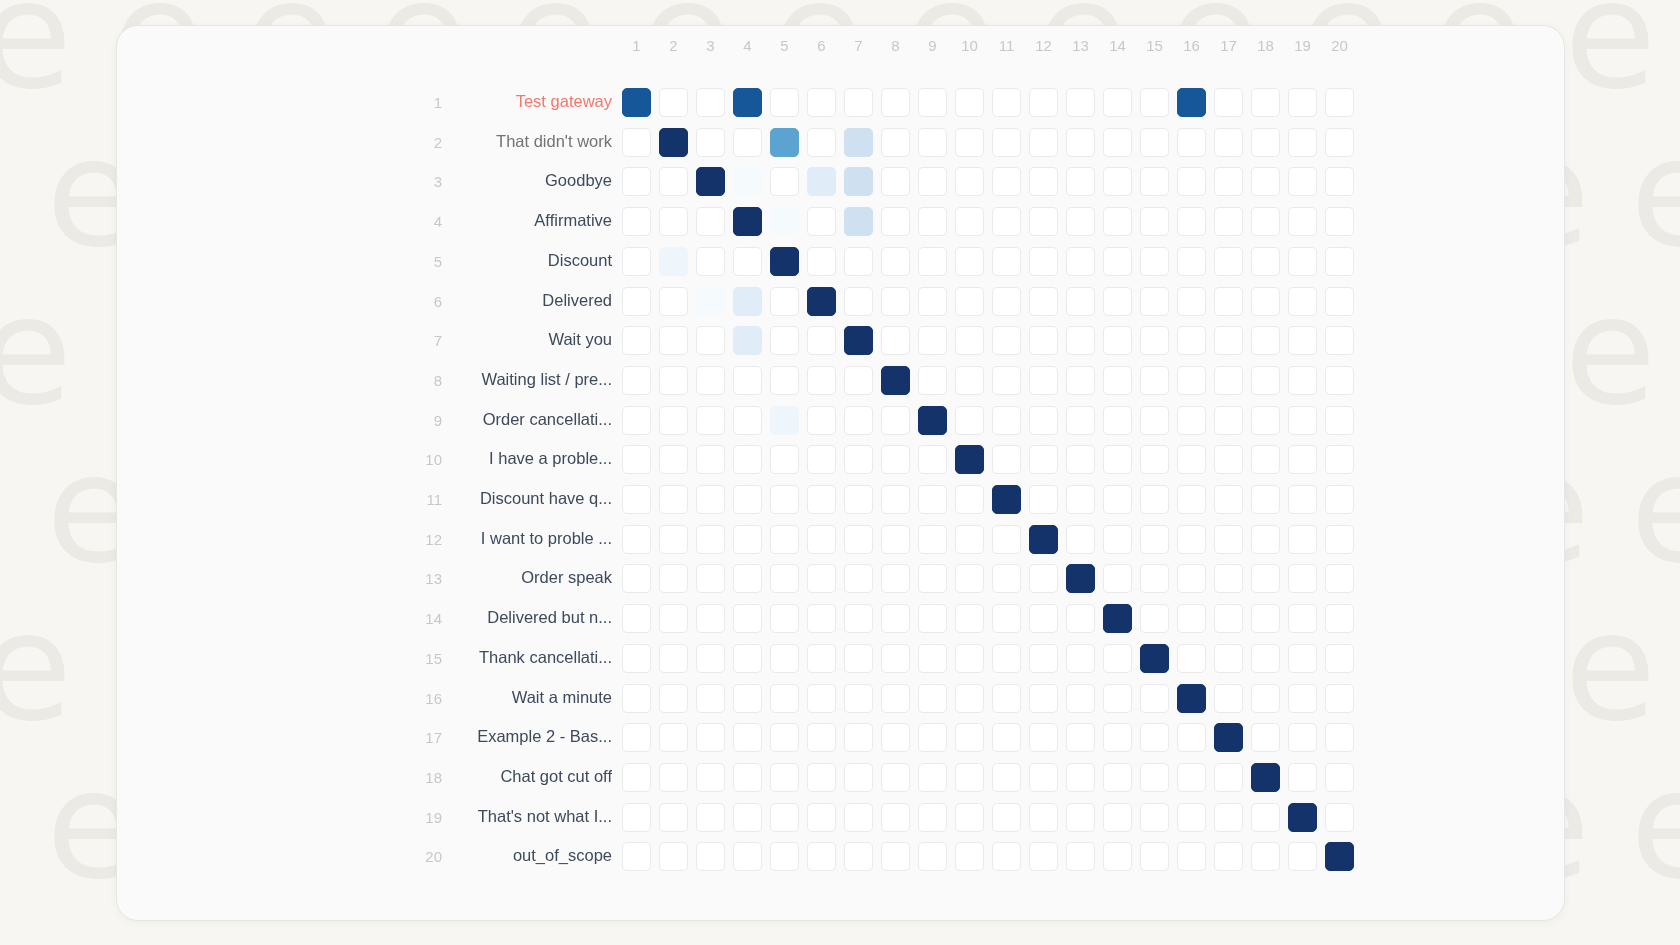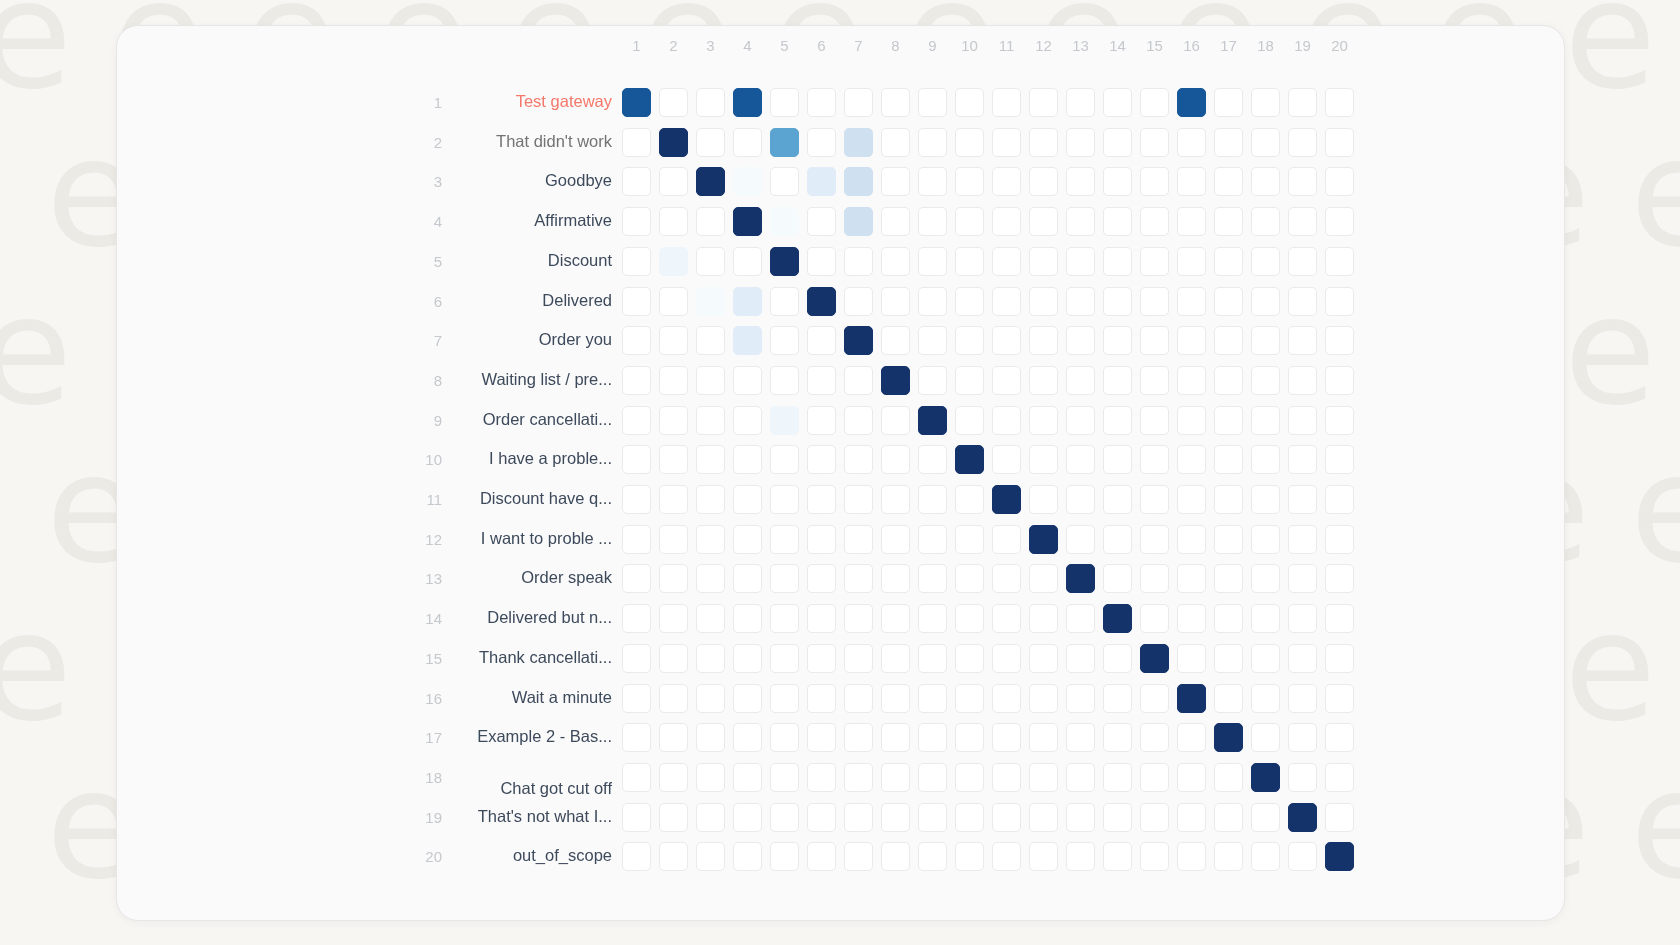--- a/index.html
+++ b/index.html
@@ -364,21 +364,21 @@
           <div class="cell" style="left: 986px; top: 0px; background: rgb(255, 255, 255); border: 1px solid rgb(232, 234, 236);"></div>
           <div class="cell" style="left: 1023px; top: 0px; background: rgb(255, 255, 255); border: 1px solid rgb(232, 234, 236);"></div>
           <div class="cell" style="left: 1060px; top: 0px; background: rgb(255, 255, 255); border: 1px solid rgb(232, 234, 236);"></div>
           <div class="cell" style="left: 1097px; top: 0px; background: rgb(255, 255, 255); border: 1px solid rgb(232, 234, 236);"></div>
           <div class="cell" style="left: 1134px; top: 0px; background: rgb(255, 255, 255); border: 1px solid rgb(232, 234, 236);"></div>
           <div class="cell" style="left: 1171px; top: 0px; background: rgb(255, 255, 255); border: 1px solid rgb(232, 234, 236);"></div>
           <div class="cell" style="left: 1208px; top: 0px; background: rgb(255, 255, 255); border: 1px solid rgb(232, 234, 236);"></div>
         </div>
         <div class="matrix-row" style="top: 300.2px; height: 29px;">
           <div class="row-index" style="left: 295px; top: 6px;">7</div>
-          <div class="row-label " style="left: 345px; width: 150px; top: 4px;">Order you</div>
+          <div class="row-label " style="left: 345px; width: 150px; top: 4px;">Wait you</div>
           <div class="cell" style="left: 505px; top: 0px; background: rgb(255, 255, 255); border: 1px solid rgb(232, 234, 236);"></div>
           <div class="cell" style="left: 542px; top: 0px; background: rgb(255, 255, 255); border: 1px solid rgb(232, 234, 236);"></div>
           <div class="cell" style="left: 579px; top: 0px; background: rgb(255, 255, 255); border: 1px solid rgb(232, 234, 236);"></div>
           <div class="cell" style="left: 616px; top: 0px; background: rgb(224, 236, 247); border: 1px solid rgb(224, 236, 247);"></div>
           <div class="cell" style="left: 653px; top: 0px; background: rgb(255, 255, 255); border: 1px solid rgb(232, 234, 236);"></div>
           <div class="cell" style="left: 690px; top: 0px; background: rgb(255, 255, 255); border: 1px solid rgb(232, 234, 236);"></div>
           <div class="cell" style="left: 727px; top: 0px; background: rgb(20, 51, 107); border: 1px solid rgb(20, 51, 107);"></div>
           <div class="cell" style="left: 764px; top: 0px; background: rgb(255, 255, 255); border: 1px solid rgb(232, 234, 236);"></div>
           <div class="cell" style="left: 801px; top: 0px; background: rgb(255, 255, 255); border: 1px solid rgb(232, 234, 236);"></div>
           <div class="cell" style="left: 838px; top: 0px; background: rgb(255, 255, 255); border: 1px solid rgb(232, 234, 236);"></div>
@@ -628,21 +628,21 @@
           <div class="cell" style="left: 986px; top: 0px; background: rgb(255, 255, 255); border: 1px solid rgb(232, 234, 236);"></div>
           <div class="cell" style="left: 1023px; top: 0px; background: rgb(255, 255, 255); border: 1px solid rgb(232, 234, 236);"></div>
           <div class="cell" style="left: 1060px; top: 0px; background: rgb(255, 255, 255); border: 1px solid rgb(232, 234, 236);"></div>
           <div class="cell" style="left: 1097px; top: 0px; background: rgb(20, 51, 107); border: 1px solid rgb(20, 51, 107);"></div>
           <div class="cell" style="left: 1134px; top: 0px; background: rgb(255, 255, 255); border: 1px solid rgb(232, 234, 236);"></div>
           <div class="cell" style="left: 1171px; top: 0px; background: rgb(255, 255, 255); border: 1px solid rgb(232, 234, 236);"></div>
           <div class="cell" style="left: 1208px; top: 0px; background: rgb(255, 255, 255); border: 1px solid rgb(232, 234, 236);"></div>
         </div>
         <div class="matrix-row" style="top: 736.9px; height: 29px;">
           <div class="row-index" style="left: 295px; top: 6px;">18</div>
-          <div class="row-label " style="left: 345px; width: 150px; top: 16px;">Chat got cut off</div>
+          <div class="row-label " style="left: 345px; width: 150px; top: 4px;">Chat got cut off</div>
           <div class="cell" style="left: 505px; top: 0px; background: rgb(255, 255, 255); border: 1px solid rgb(232, 234, 236);"></div>
           <div class="cell" style="left: 542px; top: 0px; background: rgb(255, 255, 255); border: 1px solid rgb(232, 234, 236);"></div>
           <div class="cell" style="left: 579px; top: 0px; background: rgb(255, 255, 255); border: 1px solid rgb(232, 234, 236);"></div>
           <div class="cell" style="left: 616px; top: 0px; background: rgb(255, 255, 255); border: 1px solid rgb(232, 234, 236);"></div>
           <div class="cell" style="left: 653px; top: 0px; background: rgb(255, 255, 255); border: 1px solid rgb(232, 234, 236);"></div>
           <div class="cell" style="left: 690px; top: 0px; background: rgb(255, 255, 255); border: 1px solid rgb(232, 234, 236);"></div>
           <div class="cell" style="left: 727px; top: 0px; background: rgb(255, 255, 255); border: 1px solid rgb(232, 234, 236);"></div>
           <div class="cell" style="left: 764px; top: 0px; background: rgb(255, 255, 255); border: 1px solid rgb(232, 234, 236);"></div>
           <div class="cell" style="left: 801px; top: 0px; background: rgb(255, 255, 255); border: 1px solid rgb(232, 234, 236);"></div>
           <div class="cell" style="left: 838px; top: 0px; background: rgb(255, 255, 255); border: 1px solid rgb(232, 234, 236);"></div>

